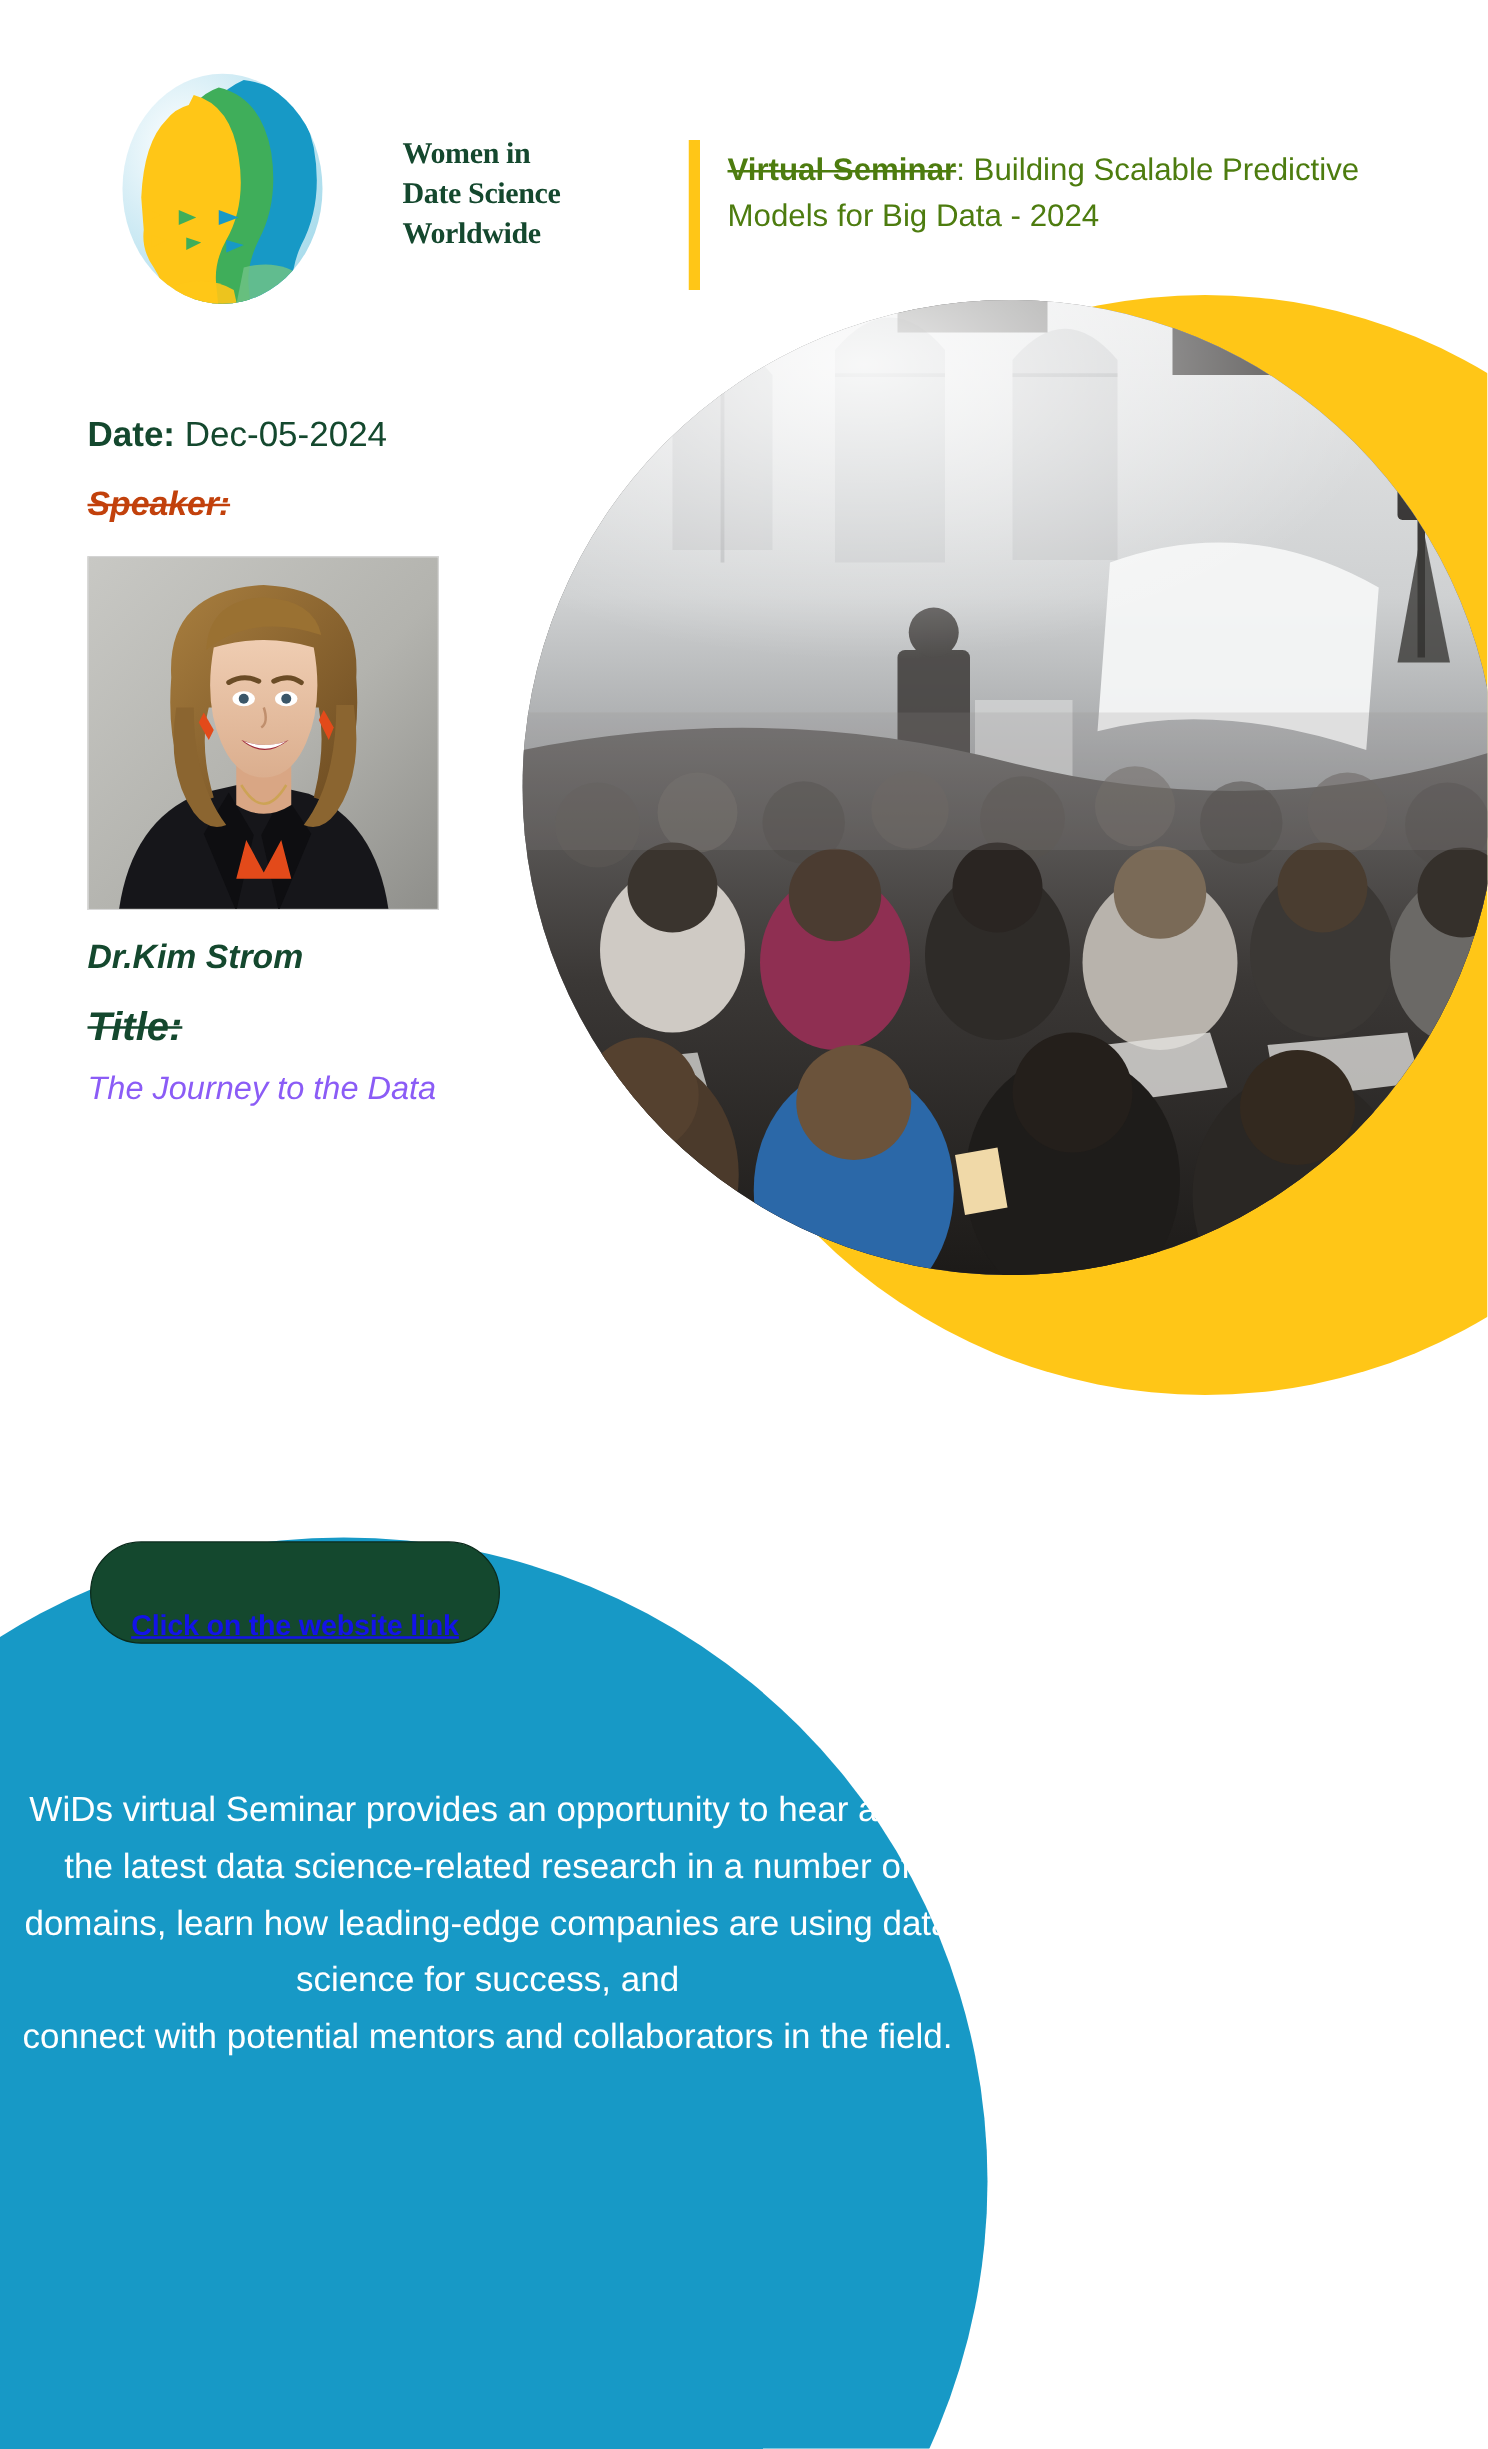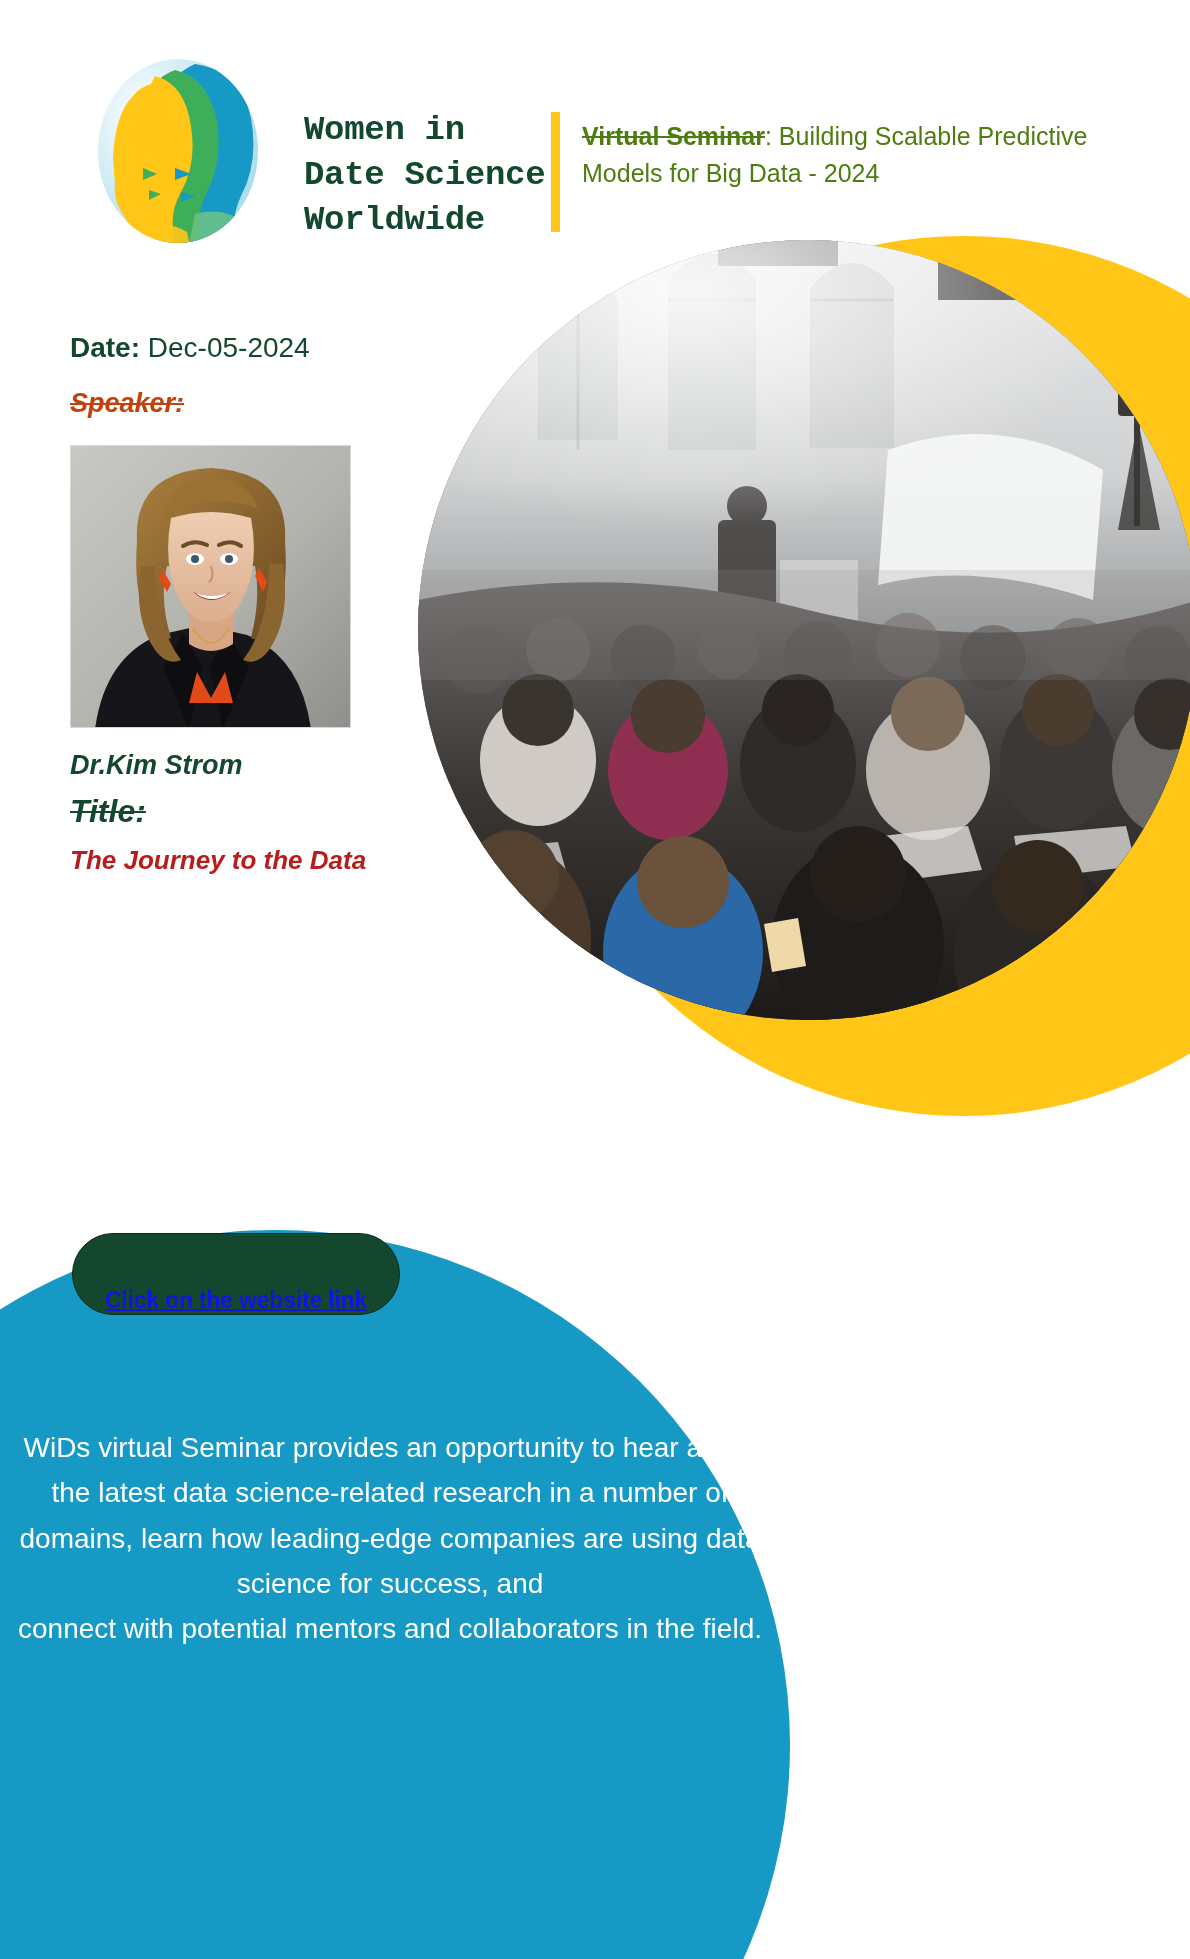--- a/index.html
+++ b/index.html
@@ -57,29 +57,29 @@
     position: absolute;
     left: 83px;
     top: 56px;
     width: 190px;
     height: 190px;
     z-index: 11;
   }
 
   .brand {
     position: absolute;
-    left: 304px;
+    left: 322px;
     top: 108px;
     width: 220px;
     z-index: 11;
     color: #14482E;
     font-weight: bold;
-    font-size: 34px;
+    font-size: 24px;
     line-height: 1.33;
-    font-family: Liberation Mono, monospace;
+    font-family: Liberation Serif, serif;
     letter-spacing: -0.3px;
   }
   .brand span { display: block; white-space: nowrap; }
 
   .brand-divider {
     position: absolute;
     left: 551px;
     top: 112px;
     width: 9px;
     height: 120px;
@@ -141,37 +141,37 @@
     overflow: hidden;
     background: #b9b9b4;
     margin-bottom: 22px;
   }
 
   .speaker-name {
     color: #14482E;
     font-size: 27px;
     font-weight: bold;
     font-style: italic;
-    margin-bottom: 12px;
+    margin-bottom: 22px;
   }
 
   .title-label {
     color: #14482E;
     font-size: 32px;
     font-weight: bold;
     font-style: italic;
     text-decoration: line-through;
     text-decoration-thickness: 2px;
     margin-bottom: 12px;
   }
 
   .talk-title {
-    color: #b91c1c;
+    color: #8b5cf6;
     font-size: 26px;
-    font-weight: bold;
+    font-weight: normal;
     font-style: italic;
     line-height: 1.42;
     width: 300px;
   }
 
   
   .hero-circle {
     position: absolute;
     left: 418px;
     top: 240px;

